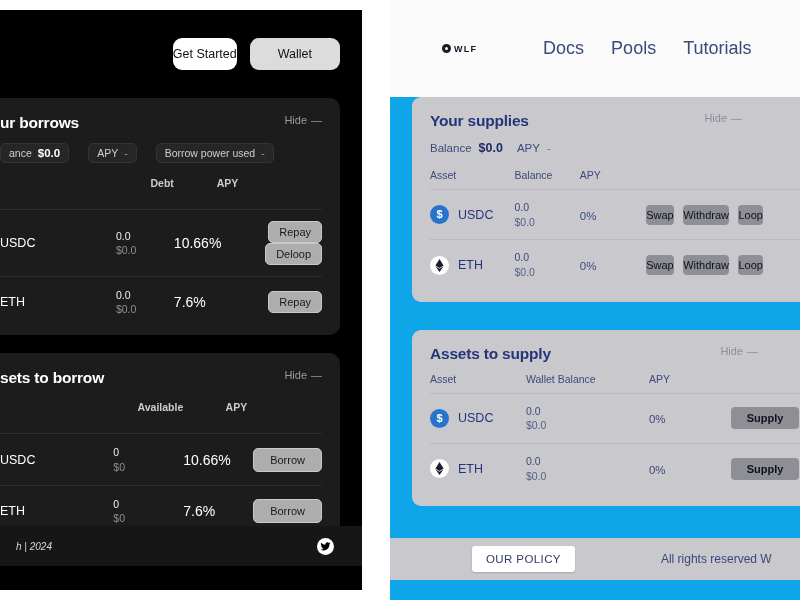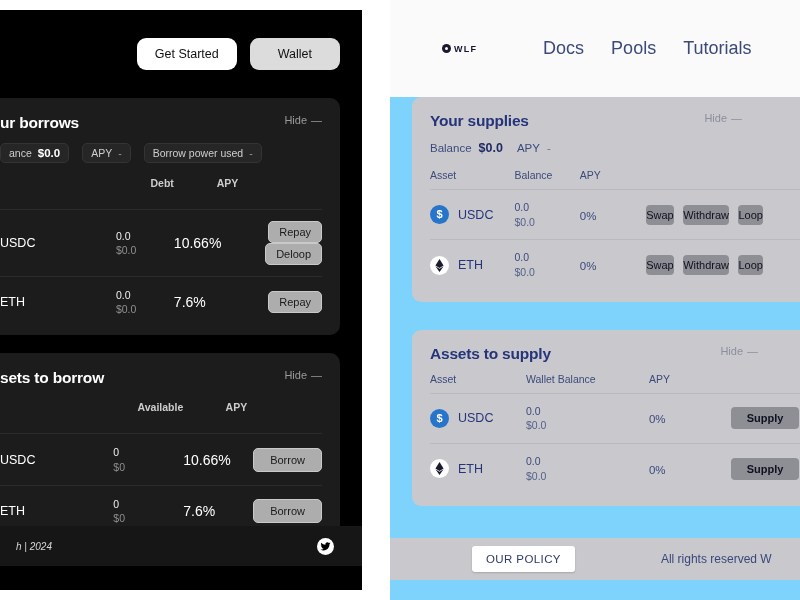--- a/index.html
+++ b/index.html
@@ -23,21 +23,21 @@
     background: #000000;
   }
   .top-actions {
     position: absolute; right: 22px; top: 28px;
     display: flex; gap: 13px;
   }
   .btn-get-started {
     background: #ffffff; color: #111111;
     border: none; border-radius: 9px;
     font-size: 12.5px; font-family: "Liberation Sans", sans-serif;
-    padding: 9px 18px; cursor: pointer; white-space: nowrap;
+    padding: 9px 0; cursor: pointer; white-space: nowrap;
   }
   .btn-wallet {
     background: #dcdcdc; color: #111111;
     border: none; border-radius: 9px;
     font-size: 12.5px; font-family: Liberation Sans, sans-serif;
     padding: 9px 28px; cursor: pointer; white-space: nowrap;
   }
 
   .dark-card {
     background: #1c1c1c;
@@ -47,21 +47,21 @@
     padding: 16px 18px 8px 38px;
     position: relative;
   }
   .dark-card + .dark-card { margin-top: 18px; }
 
   .dc-head { display: flex; align-items: flex-start; justify-content: space-between; }
   .dc-title { color: #ffffff; font-size: 15.5px; font-weight: bold; letter-spacing: -0.2px; }
   .dc-hide { color: #9a9a9a; font-size: 11px; white-space: nowrap; cursor: pointer; }
   .dc-hide .dash { margin-left: 4px; }
 
-  .pill-row { display: flex; align-items: center; gap: 13px; margin-top: 11px; }
+  .pill-row { display: flex; align-items: center; gap: 19px; margin-top: 11px; }
   .pill {
     background: #262626; border: 1px solid #343434;
     border-radius: 5px; padding: 3px 8px;
     color: #cfcfcf; font-size: 10.5px;
     display: inline-flex; align-items: center; gap: 6px; white-space: nowrap;
   }
   .pill b { color: #ffffff; font-size: 11.5px; }
   .pill .val { color: #9a9a9a; }
 
   table.dark-tbl { width: 100%; border-collapse: collapse; margin-top: 14px; }
@@ -95,21 +95,21 @@
   .lf-text { color: #d8d8d8; font-size: 10px; padding-left: 16px; font-style: italic; }
   .tw-badge {
     width: 17px; height: 17px; border-radius: 50%;
     background: #ffffff; display: flex; align-items: center; justify-content: center;
   }
 
   
   .right-panel {
     position: absolute; left: 390px; top: 0;
     width: 410px; height: 600px;
-    background: #7dd3fc;
+    background: #0ea5e9;
     overflow: hidden;
   }
   .right-nav {
     height: 97px; background: #fafafa;
     display: flex; align-items: center;
     padding-left: 52px; gap: 0;
   }
   .logo-wrap { display: flex; align-items: center; gap: 3px; }
   .logo-mark {
     width: 9px; height: 9px; border-radius: 50%;

